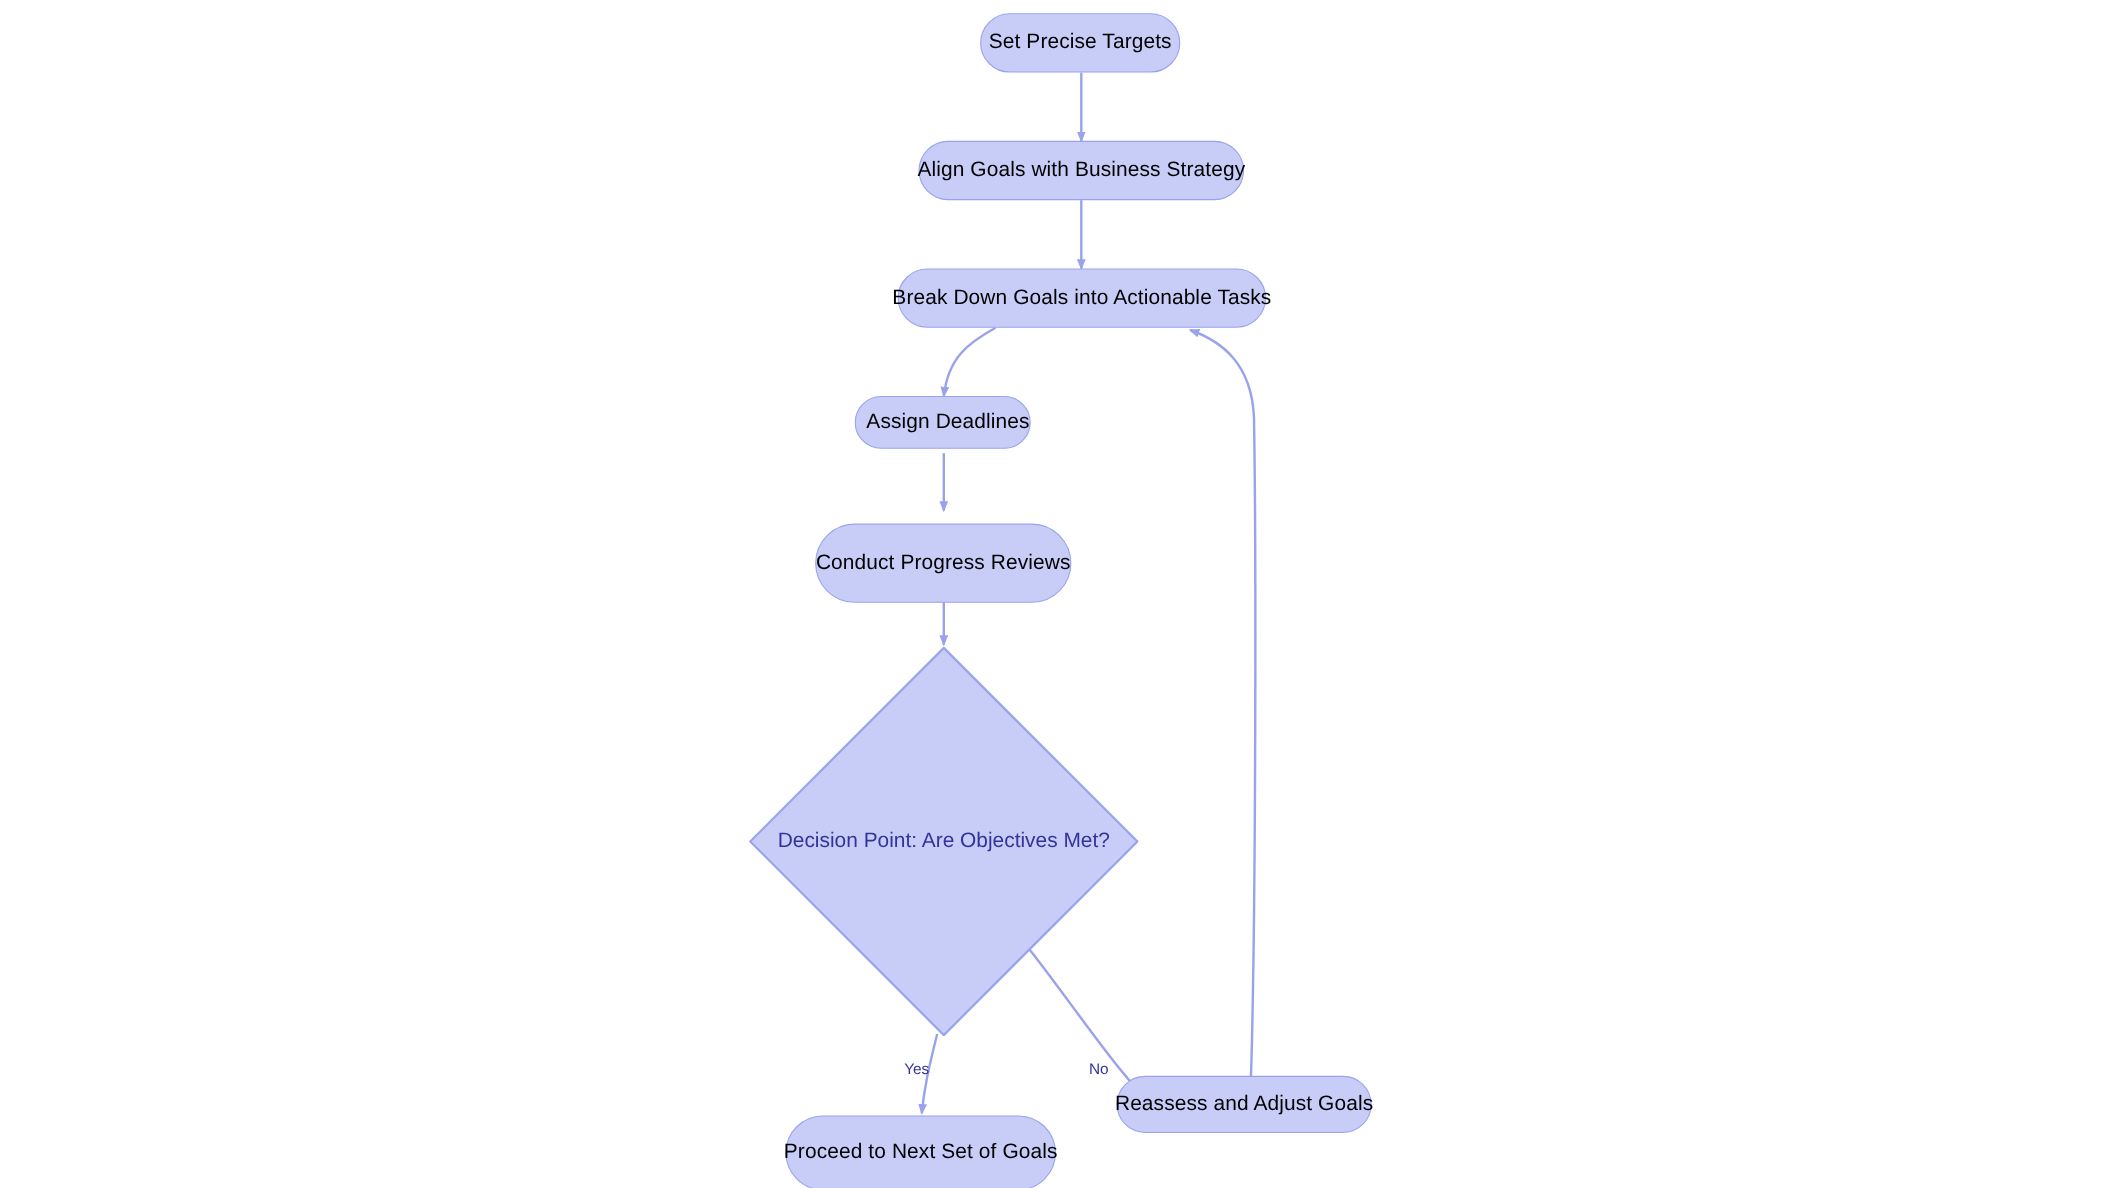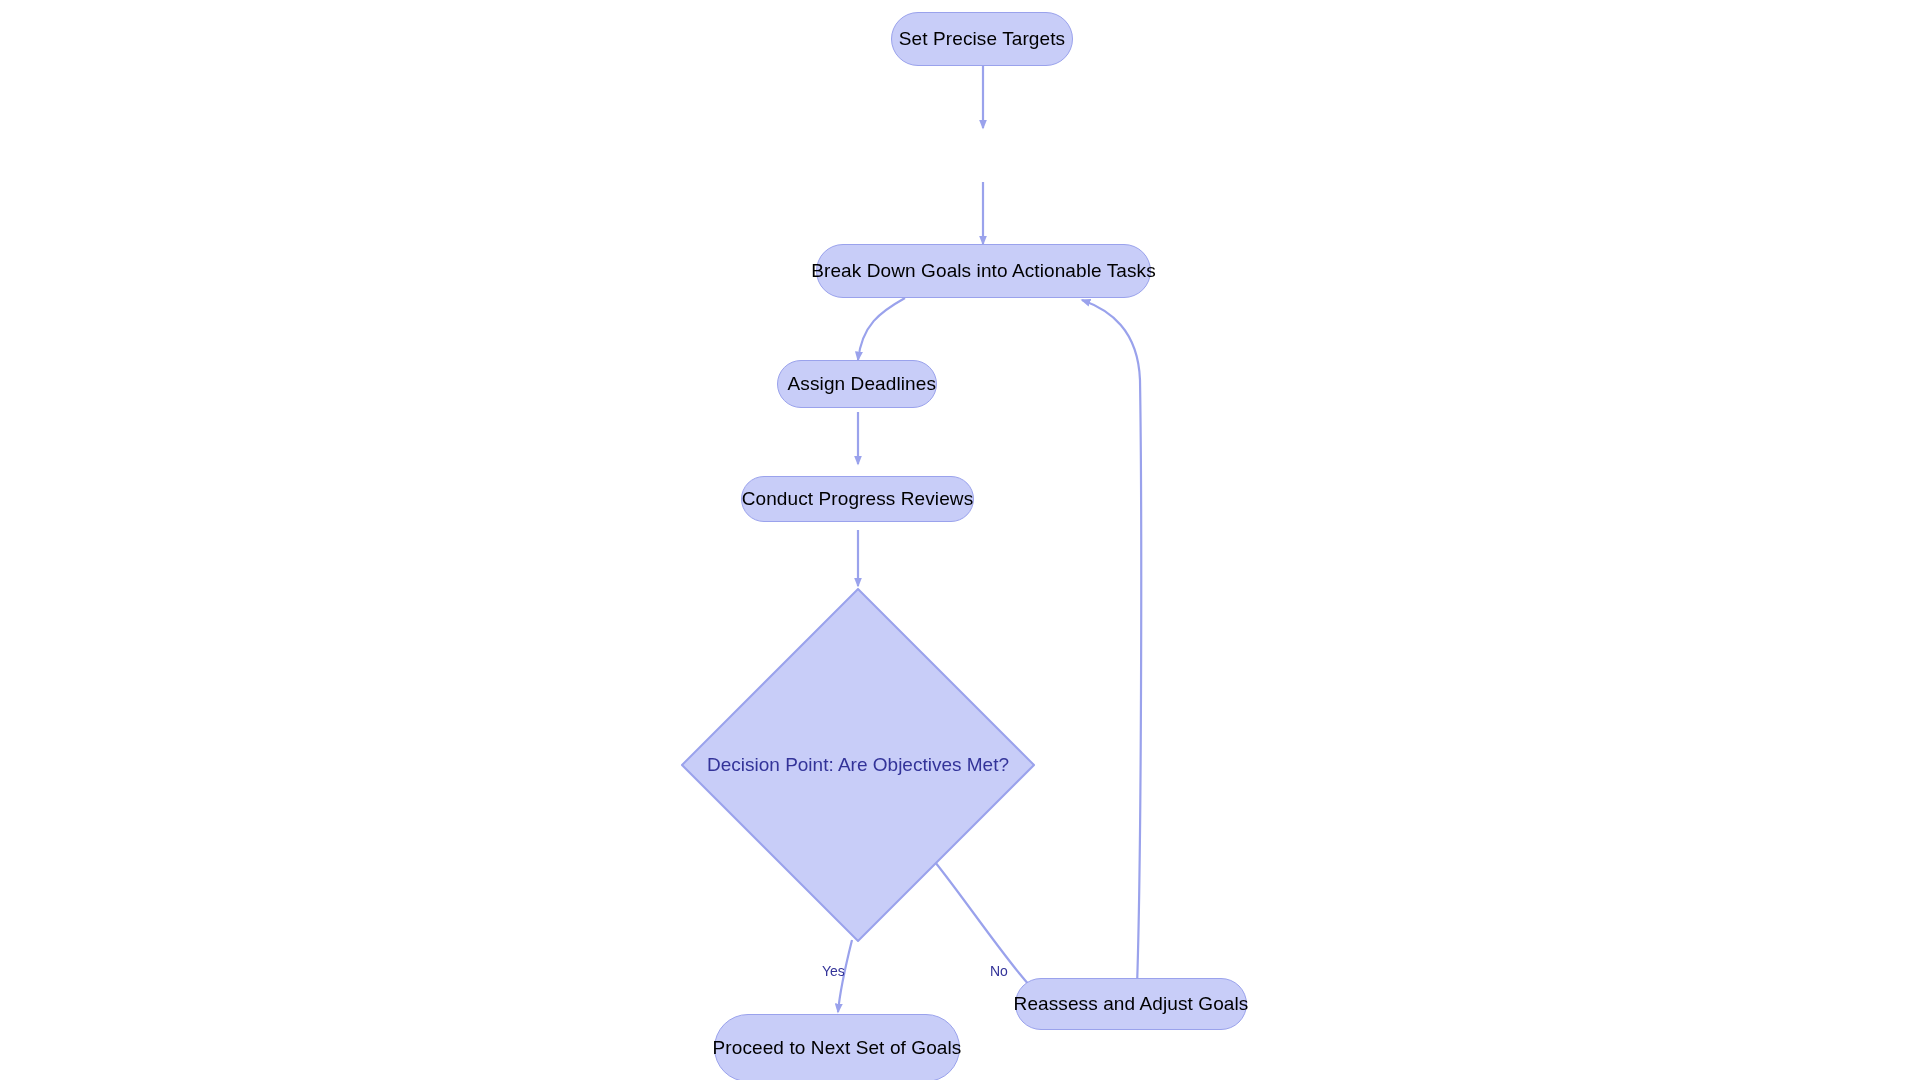--- a/index.html
+++ b/index.html
@@ -101,30 +101,33 @@
 
     <path d="M 935,862 C 975,912 1025,990 1060,1015" fill="none" stroke="#9aa2ec" stroke-width="2.2" marker-end="url(#arrowhead)"></path>
 
     <path d="M 1136,1012 C 1142,880 1142,500 1140,380 C 1138,330 1110,310 1082,300" fill="none" stroke="#9aa2ec" stroke-width="2.2" marker-end="url(#arrowhead)"></path>
   </svg>
 
   <div class="node rounded" style="left:891px; top:12px; width:182px; height:54px;">
     <span class="node-label">Set Precise Targets</span>
   </div>
 
+  <div class="node rounded" style="left:835px; top:128px; width:296px; height:54px;">
+    <span class="node-label">Align Goals with Business Strategy</span>
+  </div>
 
   <div class="node rounded" style="left:816px; top:244px; width:335px; height:54px;">
     <span class="node-label">Break Down Goals into Actionable Tasks</span>
   </div>
 
   <div class="node rounded" style="left:777px; top:360px; width:160px; height:48px;justify-content:flex-end;">
     <span class="node-label">Assign Deadlines</span>
   </div>
 
-  <div class="node rounded" style="left:741px; top:476px; width:233px; height:46px;justify-content:center;">
+  <div class="node rounded" style="left:741px; top:476px; width:233px; height:72px;justify-content:center;">
     <span class="node-label">Conduct Progress Reviews</span>
   </div>
 
   <div class="diamond-wrap" style="left:681px; top:588px; width:354px; height:354px;">
     <svg class="diamond-shape" viewBox="0 0 354 354" preserveAspectRatio="none">
       <polygon points="177,1 353,177 177,353 1,177" fill="#c8cdf8" stroke="#9aa2ec" stroke-width="2"></polygon>
     </svg>
     <div class="diamond-text">Decision Point: Are Objectives Met?</div>
   </div>
 

